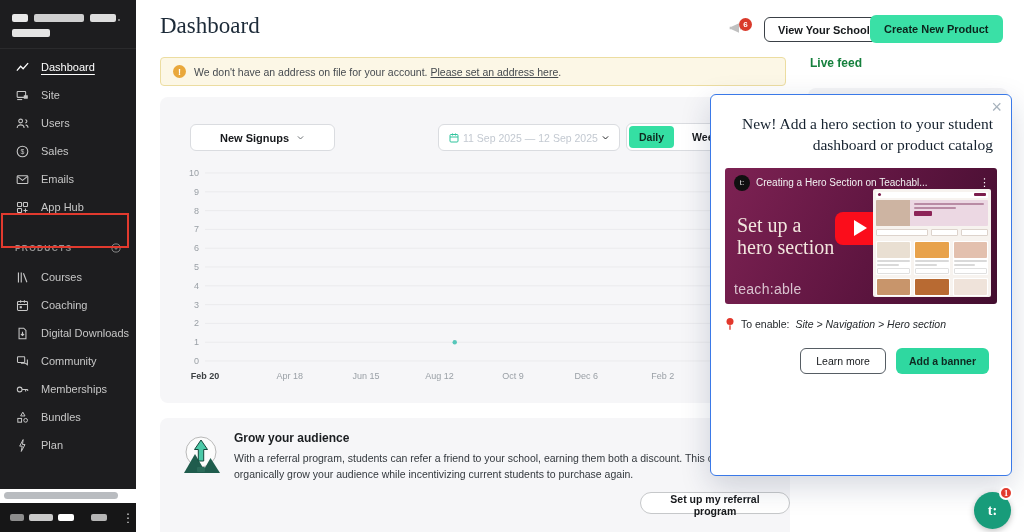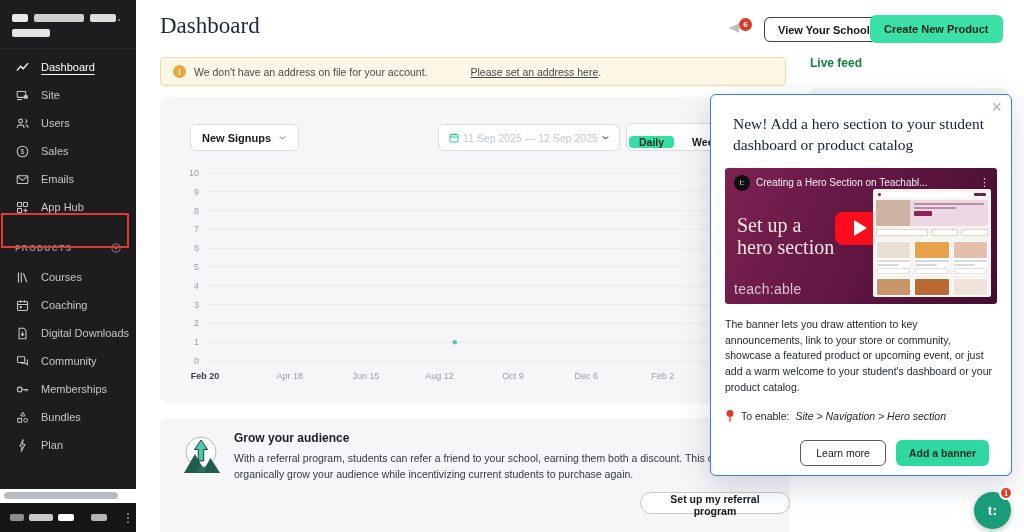--- a/index.html
+++ b/index.html
@@ -57,37 +57,37 @@
     border:1px solid #3a4046;border-radius:6px;font-size:11px;font-weight:bold;color:#15181b;
     font-family:"Liberation Sans",sans-serif;cursor:pointer;}
   .btn-primary{position:absolute;left:870px;top:15px;height:28px;padding:0 14px;background:#3ae0a6;
     border:none;border-radius:6px;font-size:11px;font-weight:bold;color:#0c241c;
     font-family:"Liberation Sans",sans-serif;cursor:pointer;}
   .warn-banner{position:absolute;left:160px;top:57px;width:626px;height:29px;box-sizing:border-box;
     display:flex;align-items:center;padding:0 12px;gap:8px;background:#fcf7e6;
     border:1px solid #ecdda1;border-radius:4px;font-size:10.5px;color:#454a4f;}
   .warn-icon{width:13px;height:13px;border-radius:50%;background:#e9a83c;color:#fff;flex:none;
     font-size:9px;font-weight:bold;display:flex;align-items:center;justify-content:center;}
-  .addr-link{color:#454a4f;text-decoration:underline;cursor:pointer;margin-left:40px;}
+  .addr-link{color:#454a4f;text-decoration:underline;cursor:pointer;}
 
   
   .chart-card{position:absolute;left:160px;top:97px;width:630px;height:306px;background:#f6f6f8;border-radius:8px;}
-  .metric-btn{position:absolute;left:30px;top:27px;height:27px;padding:0 11px;display:flex;align-items:center;gap:7px;
+  .metric-btn{position:absolute;left:30px;top:27px;height:27px;padding:0 29px;display:flex;align-items:center;gap:7px;
     background:#fff;border:1px solid #dadce0;border-radius:6px;font-size:11px;font-weight:bold;color:#17191c;
     font-family:"Liberation Sans",sans-serif;cursor:pointer;}
   .chev{width:9px;height:9px;display:flex;color:#5f6368;}
   .chev svg{width:9px;height:9px;}
   .date-ctl{position:absolute;left:278px;top:27px;width:182px;height:27px;box-sizing:border-box;background:#fff;
     border:1px solid #dadce0;border-radius:6px;display:flex;align-items:center;padding:0 9px;gap:3px;
     font-size:10.5px;color:#c3c9d1;cursor:pointer;}
   .cal-ic{width:12px;height:12px;display:flex;flex:none;}
   .cal-ic svg{width:12px;height:12px;}
   .date-ctl .chev{margin-left:auto;color:#202124;}
   .seg{position:absolute;left:466px;top:26px;height:28px;background:#fff;border:1px solid #dadce0;border-radius:6px;
-    display:flex;padding:2px;box-sizing:border-box;gap:8px;align-items:flex-end;}
+    display:flex;padding:2px;box-sizing:border-box;gap:8px;}
   .seg-daily{background:#35dfa3;border-radius:4px;padding:0 10px;font-size:10.5px;font-weight:bold;color:#0f2a21;
     display:flex;align-items:center;cursor:pointer;}
   .seg-weekly{padding:0 10px;font-size:10.5px;font-weight:bold;color:#17191c;display:flex;align-items:center;cursor:pointer;}
   #chart-holder{position:absolute;left:25px;top:58px;width:585px;height:232px;}
 
   
   .grow-card{position:absolute;left:160px;top:418px;width:630px;height:130px;background:#f6f6f8;border-radius:8px;}
   .grow-ill{position:absolute;left:16px;top:13px;width:50px;height:50px;}
   .grow-title{position:absolute;left:74px;top:13px;margin:0;font-size:12px;color:#1b1e21;}
   .grow-body{position:absolute;left:74px;top:32px;width:548px;margin:0;font-size:10.5px;line-height:1.55;color:#33383d;}
@@ -97,22 +97,22 @@
 
   
   .livefeed-title{position:absolute;left:810px;top:56px;font-size:12px;font-weight:bold;color:#15803d;}
   .livefeed-panel{position:absolute;left:808px;top:88px;width:200px;height:372px;background:#f4f4f6;border-radius:8px;}
 
   
   .popup{position:absolute;left:710px;top:94px;width:302px;height:382px;box-sizing:border-box;
     background:#fff;border:1px solid #3a79e8;border-radius:6px;padding:0 14px;
     box-shadow:0 10px 30px rgba(20,40,80,.18);z-index:10;}
   .popup-close{position:absolute;right:9px;top:2px;font-size:18px;color:#a8b3bd;cursor:pointer;line-height:1.2;}
-  .popup-title{margin:18px 8px 0;font-family:"Liberation Serif",serif;font-size:15.5px;font-weight:500;
-    color:#15212e;line-height:1.38;padding-right:4px;}
+  .popup-title{margin:18px 0 0;font-family:"Liberation Serif",serif;font-size:15.5px;font-weight:500;
+    color:#15212e;line-height:1.38;padding-right:4px;text-align:right;}
   .video{margin-top:12px;height:136px;border-radius:3px;position:relative;overflow:hidden;cursor:pointer;
     background:linear-gradient(115deg,#7d2253 0%,#5e1540 55%,#430e2f 100%);}
   .v-top{position:absolute;top:7px;left:9px;right:7px;display:flex;align-items:center;gap:6px;}
   .v-logo{width:16px;height:16px;border-radius:50%;background:#101010;color:#fff;font-size:8px;flex:none;
     display:flex;align-items:center;justify-content:center;font-family:"Liberation Serif",serif;}
   .v-title{font-size:10px;color:#f2f2f2;white-space:nowrap;overflow:hidden;flex:1;}
   .v-kebab{color:#fff;font-size:11px;flex:none;cursor:pointer;}
   .v-hero{position:absolute;left:12px;top:46px;font-family:"Liberation Serif",serif;font-size:20px;
     line-height:1.12;color:#f2e6de;}
   .v-play{position:absolute;left:110px;top:44px;width:47px;height:33px;background:#fb0d1b;border-radius:8px;
@@ -480,21 +480,20 @@
           <div class="m-card">
               <div class="img"></div>
             </div>
           <div class="m-card">
               <div class="img"></div>
             </div>
         </div>
       </div>
       <span class="v-brand">teach:able</span>
     </div>
-    <p class="popup-body">The banner lets you draw attention to key announcements, link to your store or community, showcase a featured product or upcoming event, or just add a warm welcome to your student's dashboard or your product catalog.</p>
     <div class="enable-row">
       <span class="pin-ic">
         <svg width="10" height="14" viewBox="0 0 12 16">
             <circle cx="6" cy="5" r="4.2" fill="#e2372b"></circle>
             <path d="M6 9.5V15" stroke="#e2372b" stroke-width="1.6"></path>
           </svg>
       </span>
       <span>To enable:</span>
       <span class="enable-path">Site &gt; Navigation &gt; Hero section</span>
     </div>

